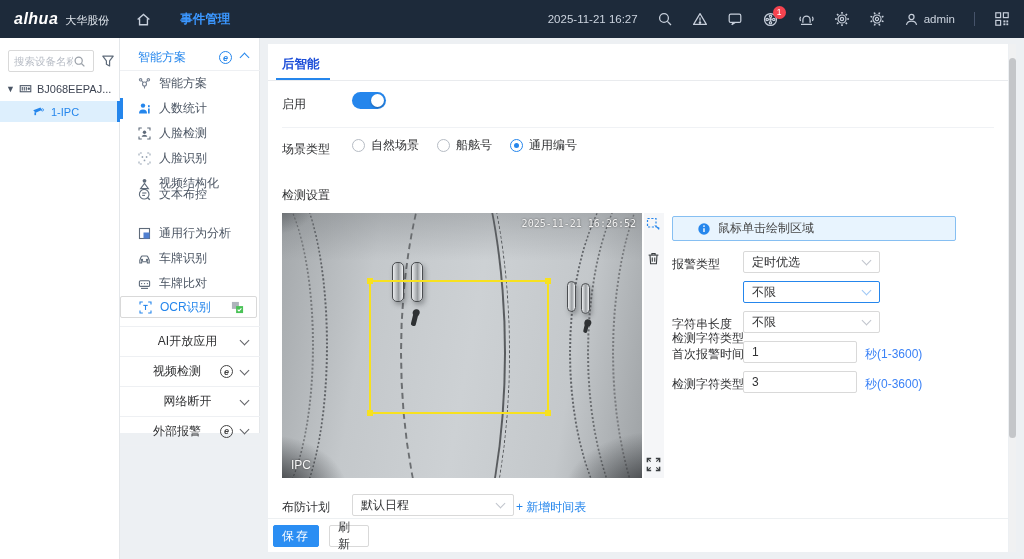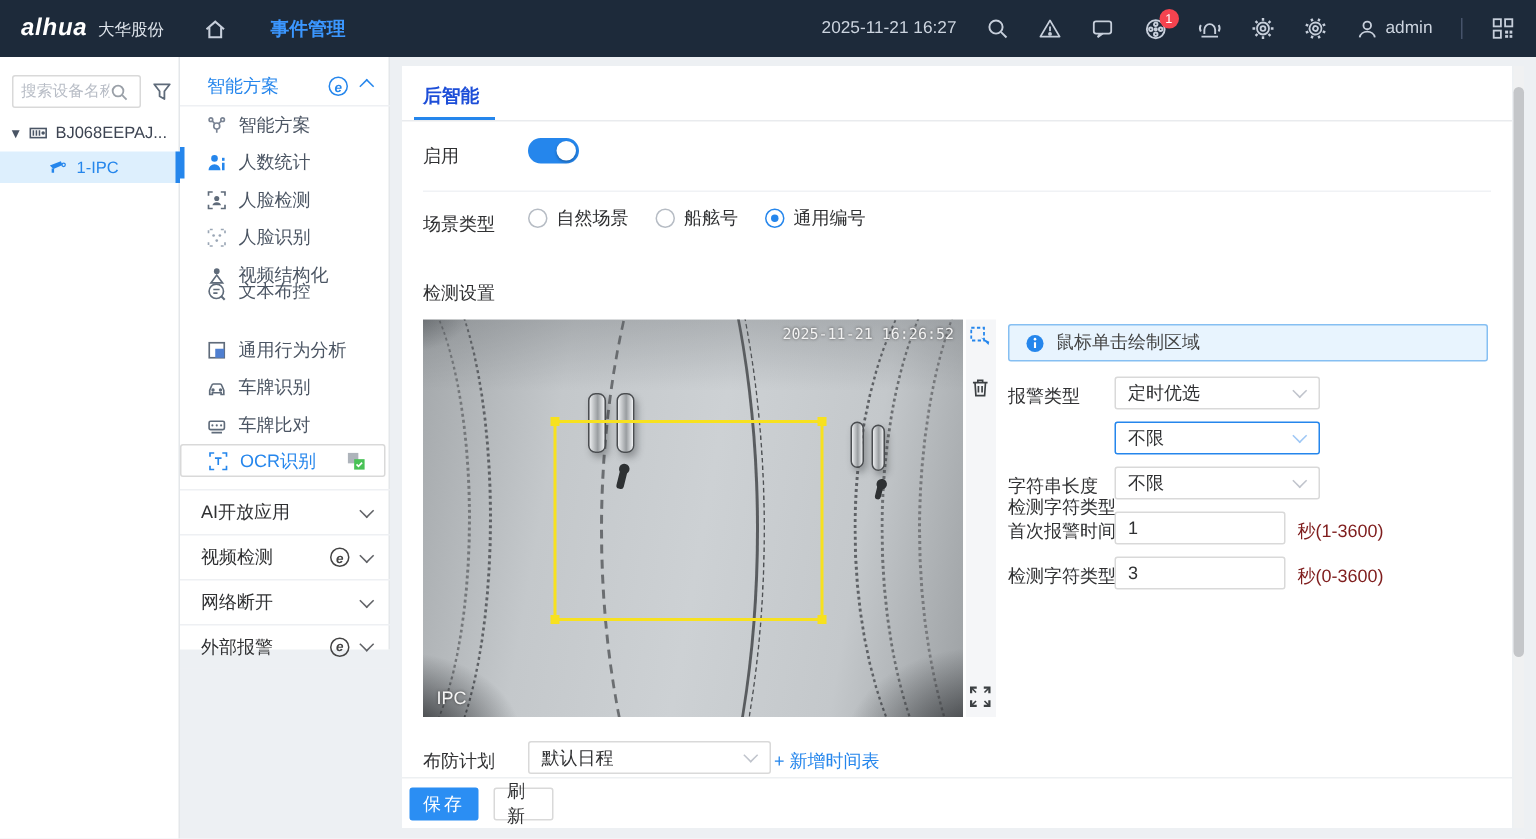--- a/index.html
+++ b/index.html
@@ -28,21 +28,21 @@
   .search-box input::placeholder { color:#b8bdc6; }
   .filter-btn { margin-left:7px; cursor:pointer; }
   .tree-row1 { position:absolute; left:0; top:40px; width:120px; height:21px; display:flex; align-items:center; cursor:pointer; }
   .tree-caret { margin-left:6px; font-size:9px; color:#4a5565; }
   .tree-label { font-size:11px; color:#3d4452; margin-left:5px; white-space:nowrap; }
   .tree-row2 { position:absolute; left:0; top:63px; width:120px; height:21px; background:#ddeffd; display:flex; align-items:center; cursor:pointer; }
   .tree-row2::after { content:""; position:absolute; right:0; top:0; width:3px; height:100%; background:#2586ec; }
   .tree2-label { font-size:11px; color:#2586ec; margin-left:6px; white-space:nowrap; }
 
   
-  #sidebar { position:absolute; left:120px; top:38px; width:140px; height:395px; background:#fff; border-right:1px solid #e4e7ea; }
+  #sidebar { position:absolute; left:120px; top:38px; width:140px; height:395px; background:#fff; border-right:1px solid #e4e7ea;text-align:center; }
   .sb-header { position:absolute; left:0; top:7px; width:140px; height:26px; display:flex; align-items:center; border-bottom:1px solid #eef0f3; cursor:pointer; }
   .sb-header-title { color:#2586ec; font-size:12px; margin-left:18px; }
   .circ-e { width:13px; height:13px; border-radius:50%; font-size:9px; font-style:italic; font-weight:bold; display:flex; align-items:center; justify-content:center; }
   .circ-e.blue { border:1px solid #2586ec; color:#2586ec; }
   .circ-e.dark { border:1px solid #444; color:#444; }
   .chev { width:7px; height:7px; border-right:1.5px solid #606266; border-bottom:1.5px solid #606266; }
   .chev.up { transform:rotate(-135deg); border-color:#2586ec; }
   .chev.down { transform:rotate(45deg); margin-top:-3px; }
   .sb-item { position:absolute; left:0; width:140px; height:25px; display:flex; align-items:center; cursor:pointer; }
   .sb-item .ic { margin-left:18px; width:13px; height:13px; }
@@ -92,28 +92,28 @@
   .roi { position:absolute; left:87px; top:67px; width:180px; height:134px; border:2px solid #f7e11f; }
   .roi .hdl { position:absolute; width:6px; height:6px; background:#f7e11f; }
   .osd-time { position:absolute; right:6px; top:5px; color:#f2f2f2; font-size:10px; font-family:"DejaVu Sans Mono",monospace; text-shadow:0 0 2px rgba(60,60,60,.9); }
   .osd-name { position:absolute; left:9px; bottom:6px; color:#f5f5f5; font-size:12px; text-shadow:0 0 2px rgba(60,60,60,.9); }
 
   
   #vstrip { position:absolute; left:376px; top:169px; width:20px; height:265px; background:#f5f6f8; }
   .vs-btn { position:absolute; left:2px; cursor:pointer; }
 
   
-  .hintbox { position:absolute; left:404px; top:172px; width:320px; height:25px; background:#e8f4fe; border:1px solid #86bff2; border-radius:2px; display:flex; align-items:center; gap:7px; padding-left:10px; }
+  .hintbox { position:absolute; left:404px; top:172px; width:284px; height:25px; background:#e8f4fe; border:1px solid #86bff2; border-radius:2px; display:flex; align-items:center; gap:7px; padding-left:24px; }
   .hintbox span { font-size:12px; color:#454545; }
   .sel { position:absolute; width:137px; height:22px; border:1px solid #d9d9d9; border-radius:2px; background:#fff; display:flex; align-items:center; cursor:pointer; }
   .sel .val { font-size:12px; color:#303133; margin-left:8px; flex:1; white-space:nowrap; }
   .sel .caret { width:7px; height:7px; border-right:1.5px solid #c0c4cc; border-bottom:1.5px solid #c0c4cc; transform:rotate(45deg); margin-right:9px; margin-top:-3px; }
   .sel.focus { border-color:#2586ec; }
   .numinput { position:absolute; width:114px; height:22px; border:1px solid #d9d9d9; border-radius:2px; font-size:12px; color:#303133; padding-left:8px; outline:none; font-family:"Liberation Sans",sans-serif; }
-  .suffix { position:absolute; left:597px; font-size:12px; color:#7f1d1d; white-space:nowrap; }
+  .suffix { position:absolute; left:597px; font-size:12px; color:#3b82f6; white-space:nowrap; }
 
   .add-link { position:absolute; left:248px; top:455px; font-size:12px; color:#2586ec; cursor:pointer; white-space:nowrap; }
   .btn { position:absolute; top:481px; height:22px; font-size:12px; border-radius:2px; display:flex; align-items:center; justify-content:center; cursor:pointer; letter-spacing:2px; padding:0 8px; }
   .btn.primary { left:5px; width:46px; background:#2b8ef3; color:#fff; border:1px solid #2b8ef3; }
   .btn.plain { left:61px; width:40px; background:#fff; color:#303133; border:1px solid #d9d9d9; }
 
   
   #scroll-track { position:absolute; left:1009px; top:44px; width:7px; height:508px; background:#f0f1f2; }
   #scroll-thumb { position:absolute; left:0; top:14px; width:7px; height:380px; background:#c4c6c9; border-radius:4px; cursor:pointer; }
 </style>

